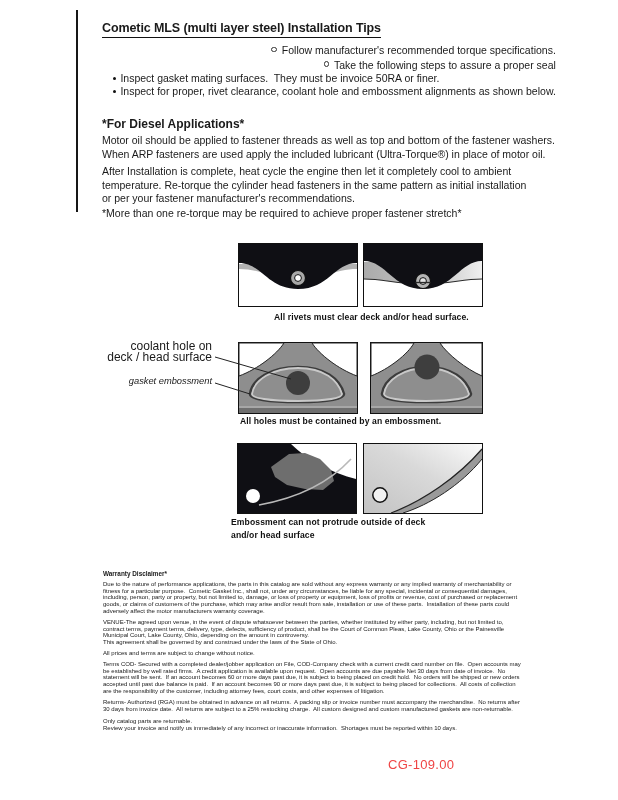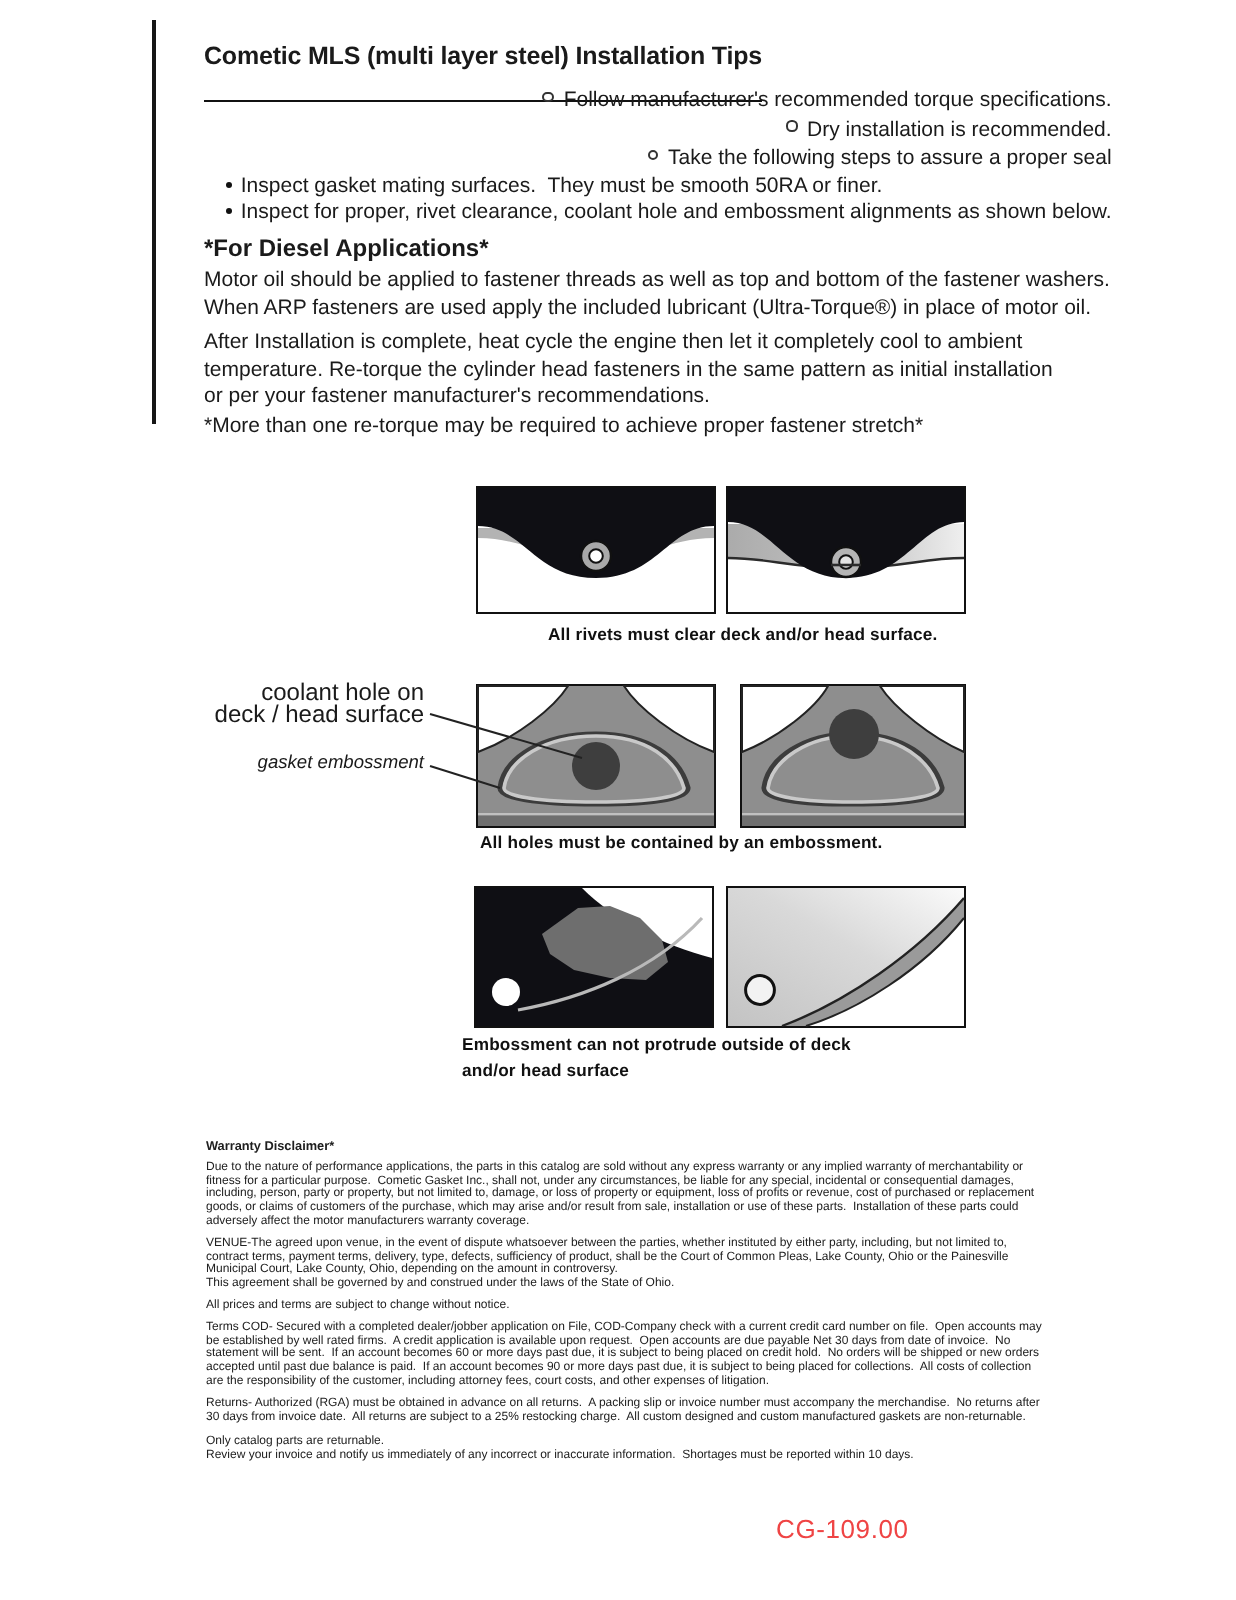--- a/index.html
+++ b/index.html
@@ -4,21 +4,21 @@
 <style>
   html,body{margin:0;padding:0;background:#fff;}
   .page{position:relative;width:618px;height:800px;background:#ffffff;overflow:hidden;
         font-family:"Liberation Sans",sans-serif;color:#1a1a1a;}
   .abs{position:absolute;}
   .pre{white-space:pre;}
 
   #vrule{left:76px;top:10px;width:2px;height:202px;background:#161616;}
 
   #title{left:102px;top:21px;font-size:12.5px;font-weight:bold;letter-spacing:-0.1px;
-         border-bottom:1.6px solid #111;padding-bottom:15px;}
+         border-bottom:1.6px solid #111;padding-bottom:2px;}
 
   #bullets{left:86px;top:43px;font-size:10.5px;}
   .bullet{height:14.7px;line-height:14.7px;white-space:pre;text-align:right;}
   .bdot{display:inline-block;width:3.5px;height:3.5px;border:1px solid #333;border-radius:50%;
         margin-right:5px;vertical-align:2px;}
   .sub{margin-left:27px;height:13px;line-height:13px;white-space:pre;}
   .sdot{display:inline-block;width:3.4px;height:3.4px;background:#111;border-radius:50%;
         margin-right:4px;vertical-align:2px;}
 
   #diesel-heading{left:102px;top:117px;font-size:12px;font-weight:bold;}
@@ -46,23 +46,22 @@
 <body>
 
 <div class="page">
 
   <div id="vrule" class="abs"></div>
 
   <div id="title" class="abs">Cometic MLS (multi layer steel) Installation Tips</div>
 
   <div id="bullets" class="abs">
     <div class="bullet"><span class="bdot"></span><span>Follow manufacturer's recommended torque specifications.</span></div>
-    <div class="bullet"><span class="bdot"></span><span>Dry installation is recommended.</span></div>
     <div class="bullet"><span class="bdot"></span><span>Take the following steps to assure a proper seal</span></div>
-    <div class="sub"><span class="sdot"></span><span>Inspect gasket mating surfaces.  They must be smooth 50RA or finer.</span></div>
+    <div class="sub"><span class="sdot"></span><span>Inspect gasket mating surfaces.  They must be invoice 50RA or finer.</span></div>
     <div class="sub"><span class="sdot"></span><span>Inspect for proper, rivet clearance, coolant hole and embossment alignments as shown below.</span></div>
   </div>
 
   <div id="para1" class="abs para">Motor oil should be applied to fastener threads as well as top and bottom of the fastener washers.
 When ARP fasteners are used apply the included lubricant (Ultra-Torque®) in place of motor oil.</div>
   <div id="diesel-heading" class="abs">*For Diesel Applications*</div>
   <div id="para2" class="abs para">After Installation is complete, heat cycle the engine then let it completely cool to ambient
 temperature. Re-torque the cylinder head fasteners in the same pattern as initial installation
 or per your fastener manufacturer's recommendations.</div>
   <div id="note" class="abs para">*More than one re-torque may be required to achieve proper fastener stretch*</div>

